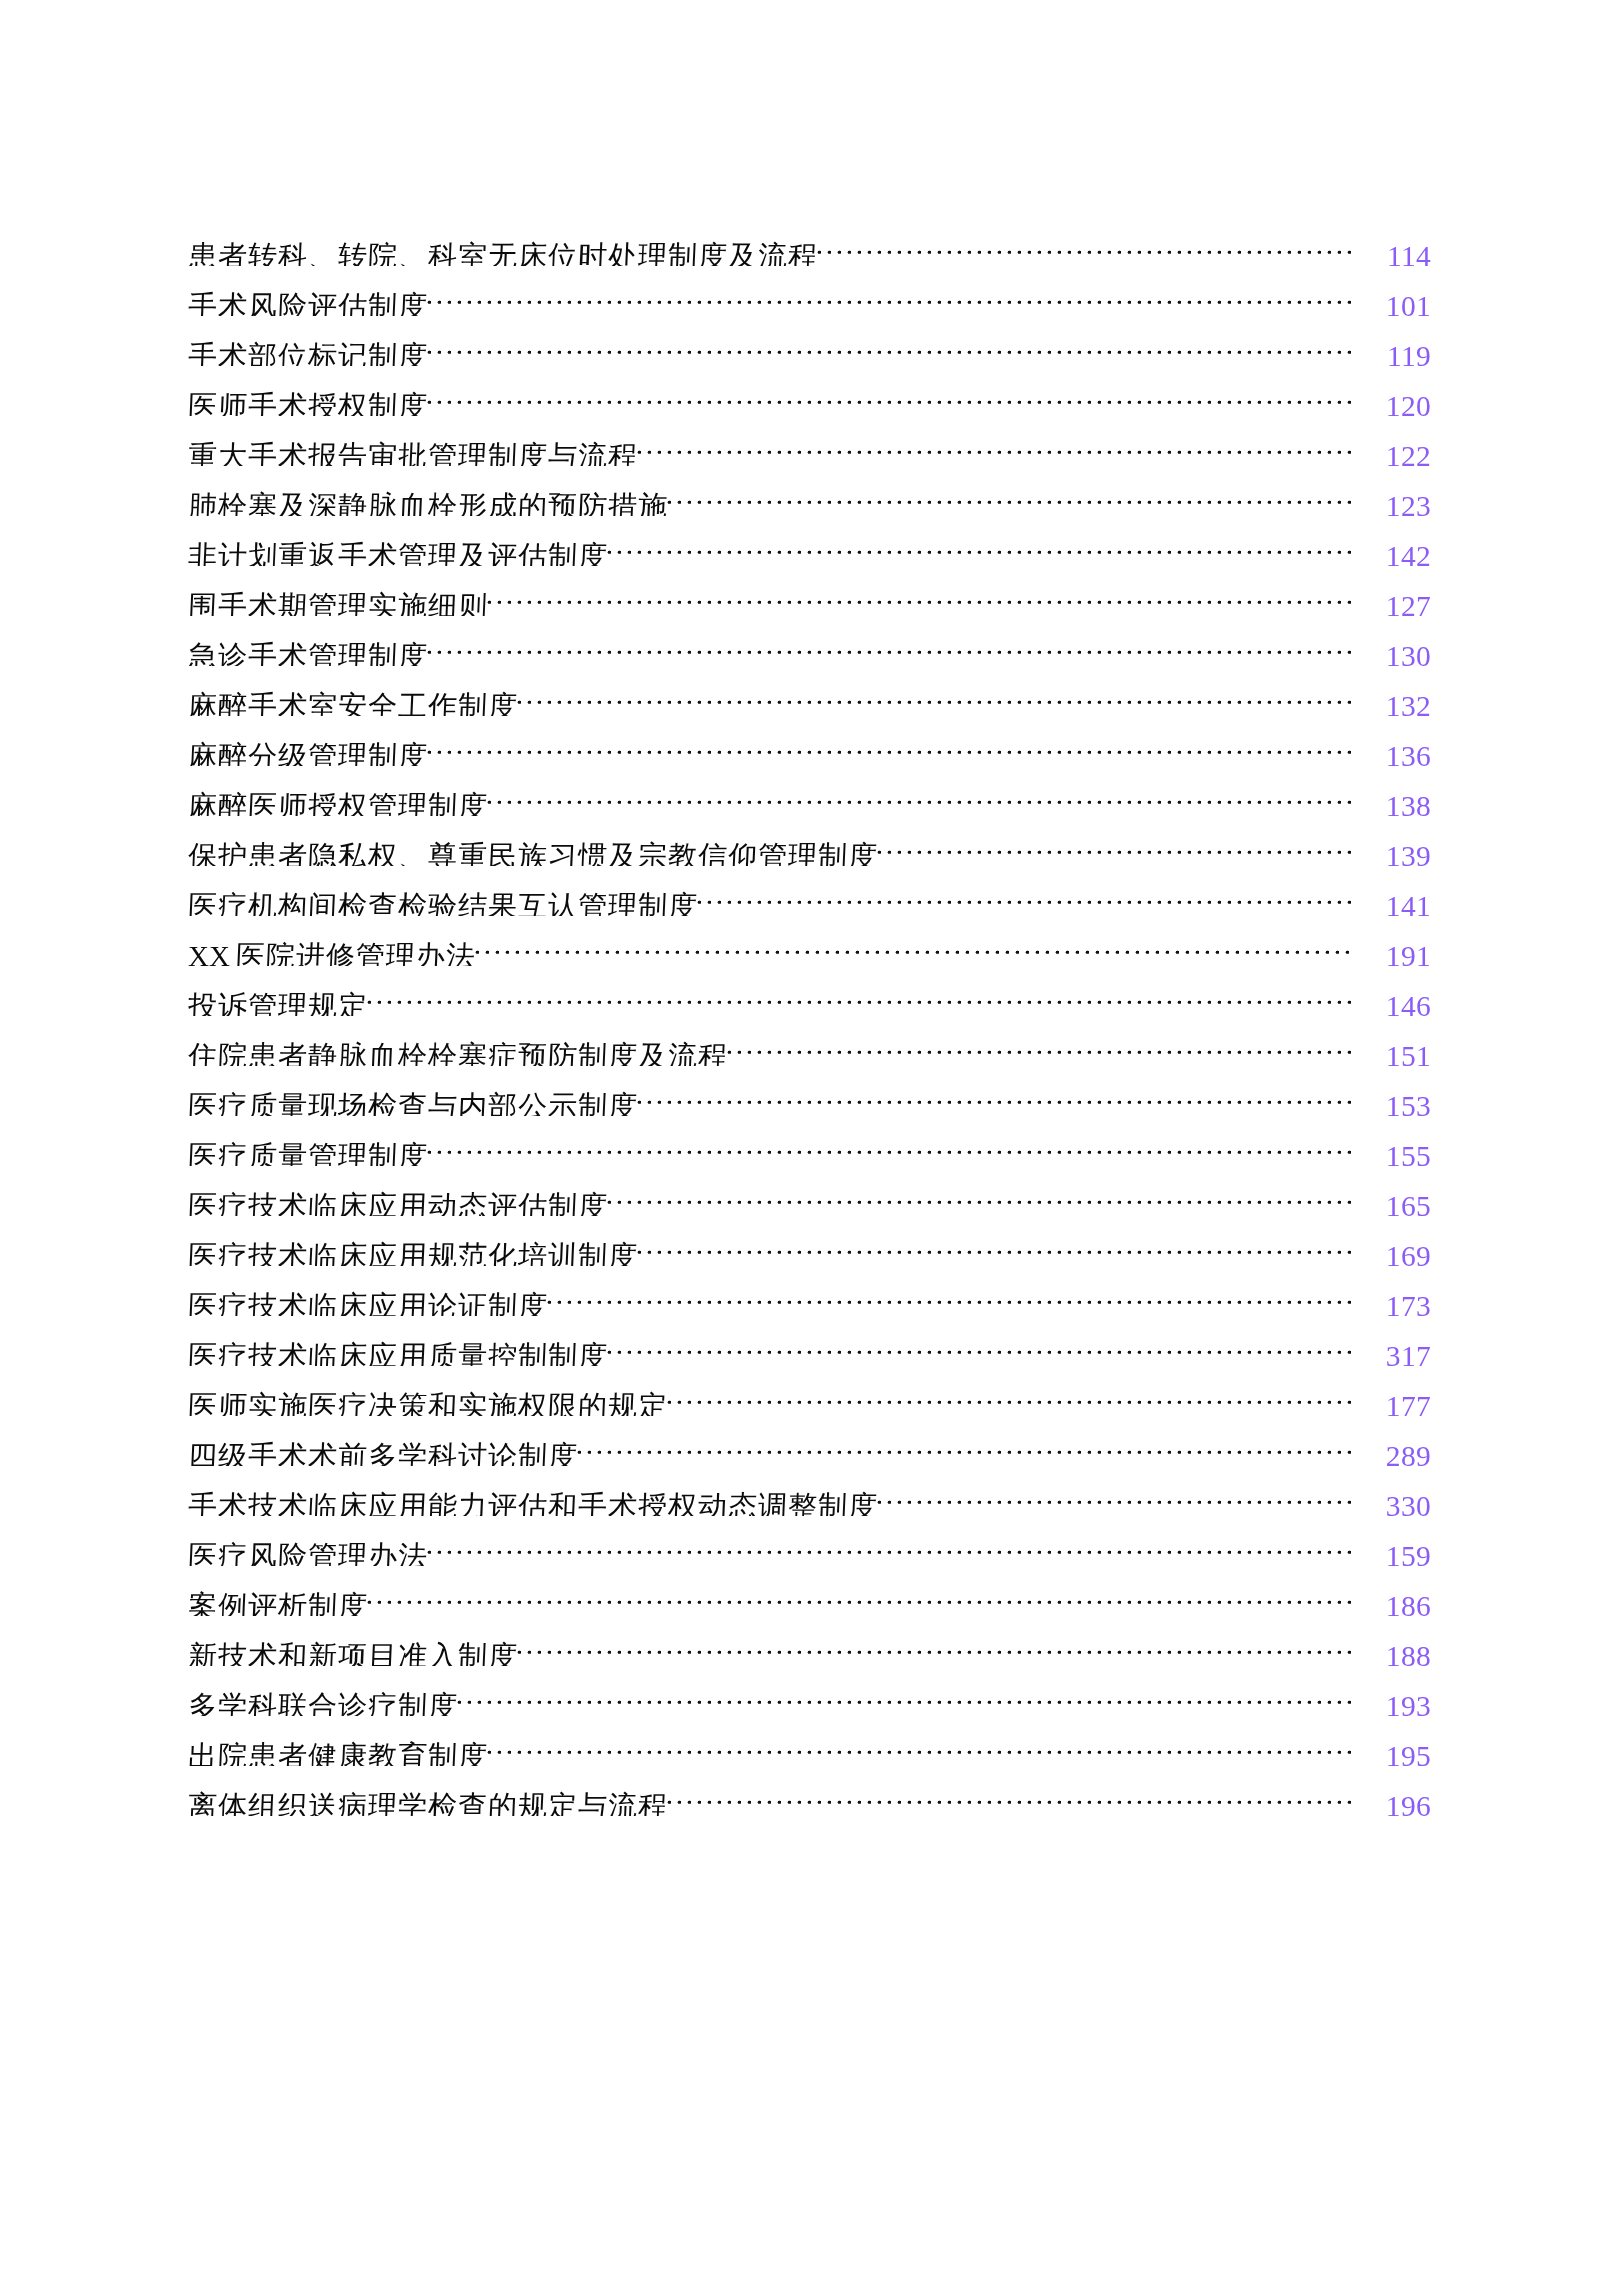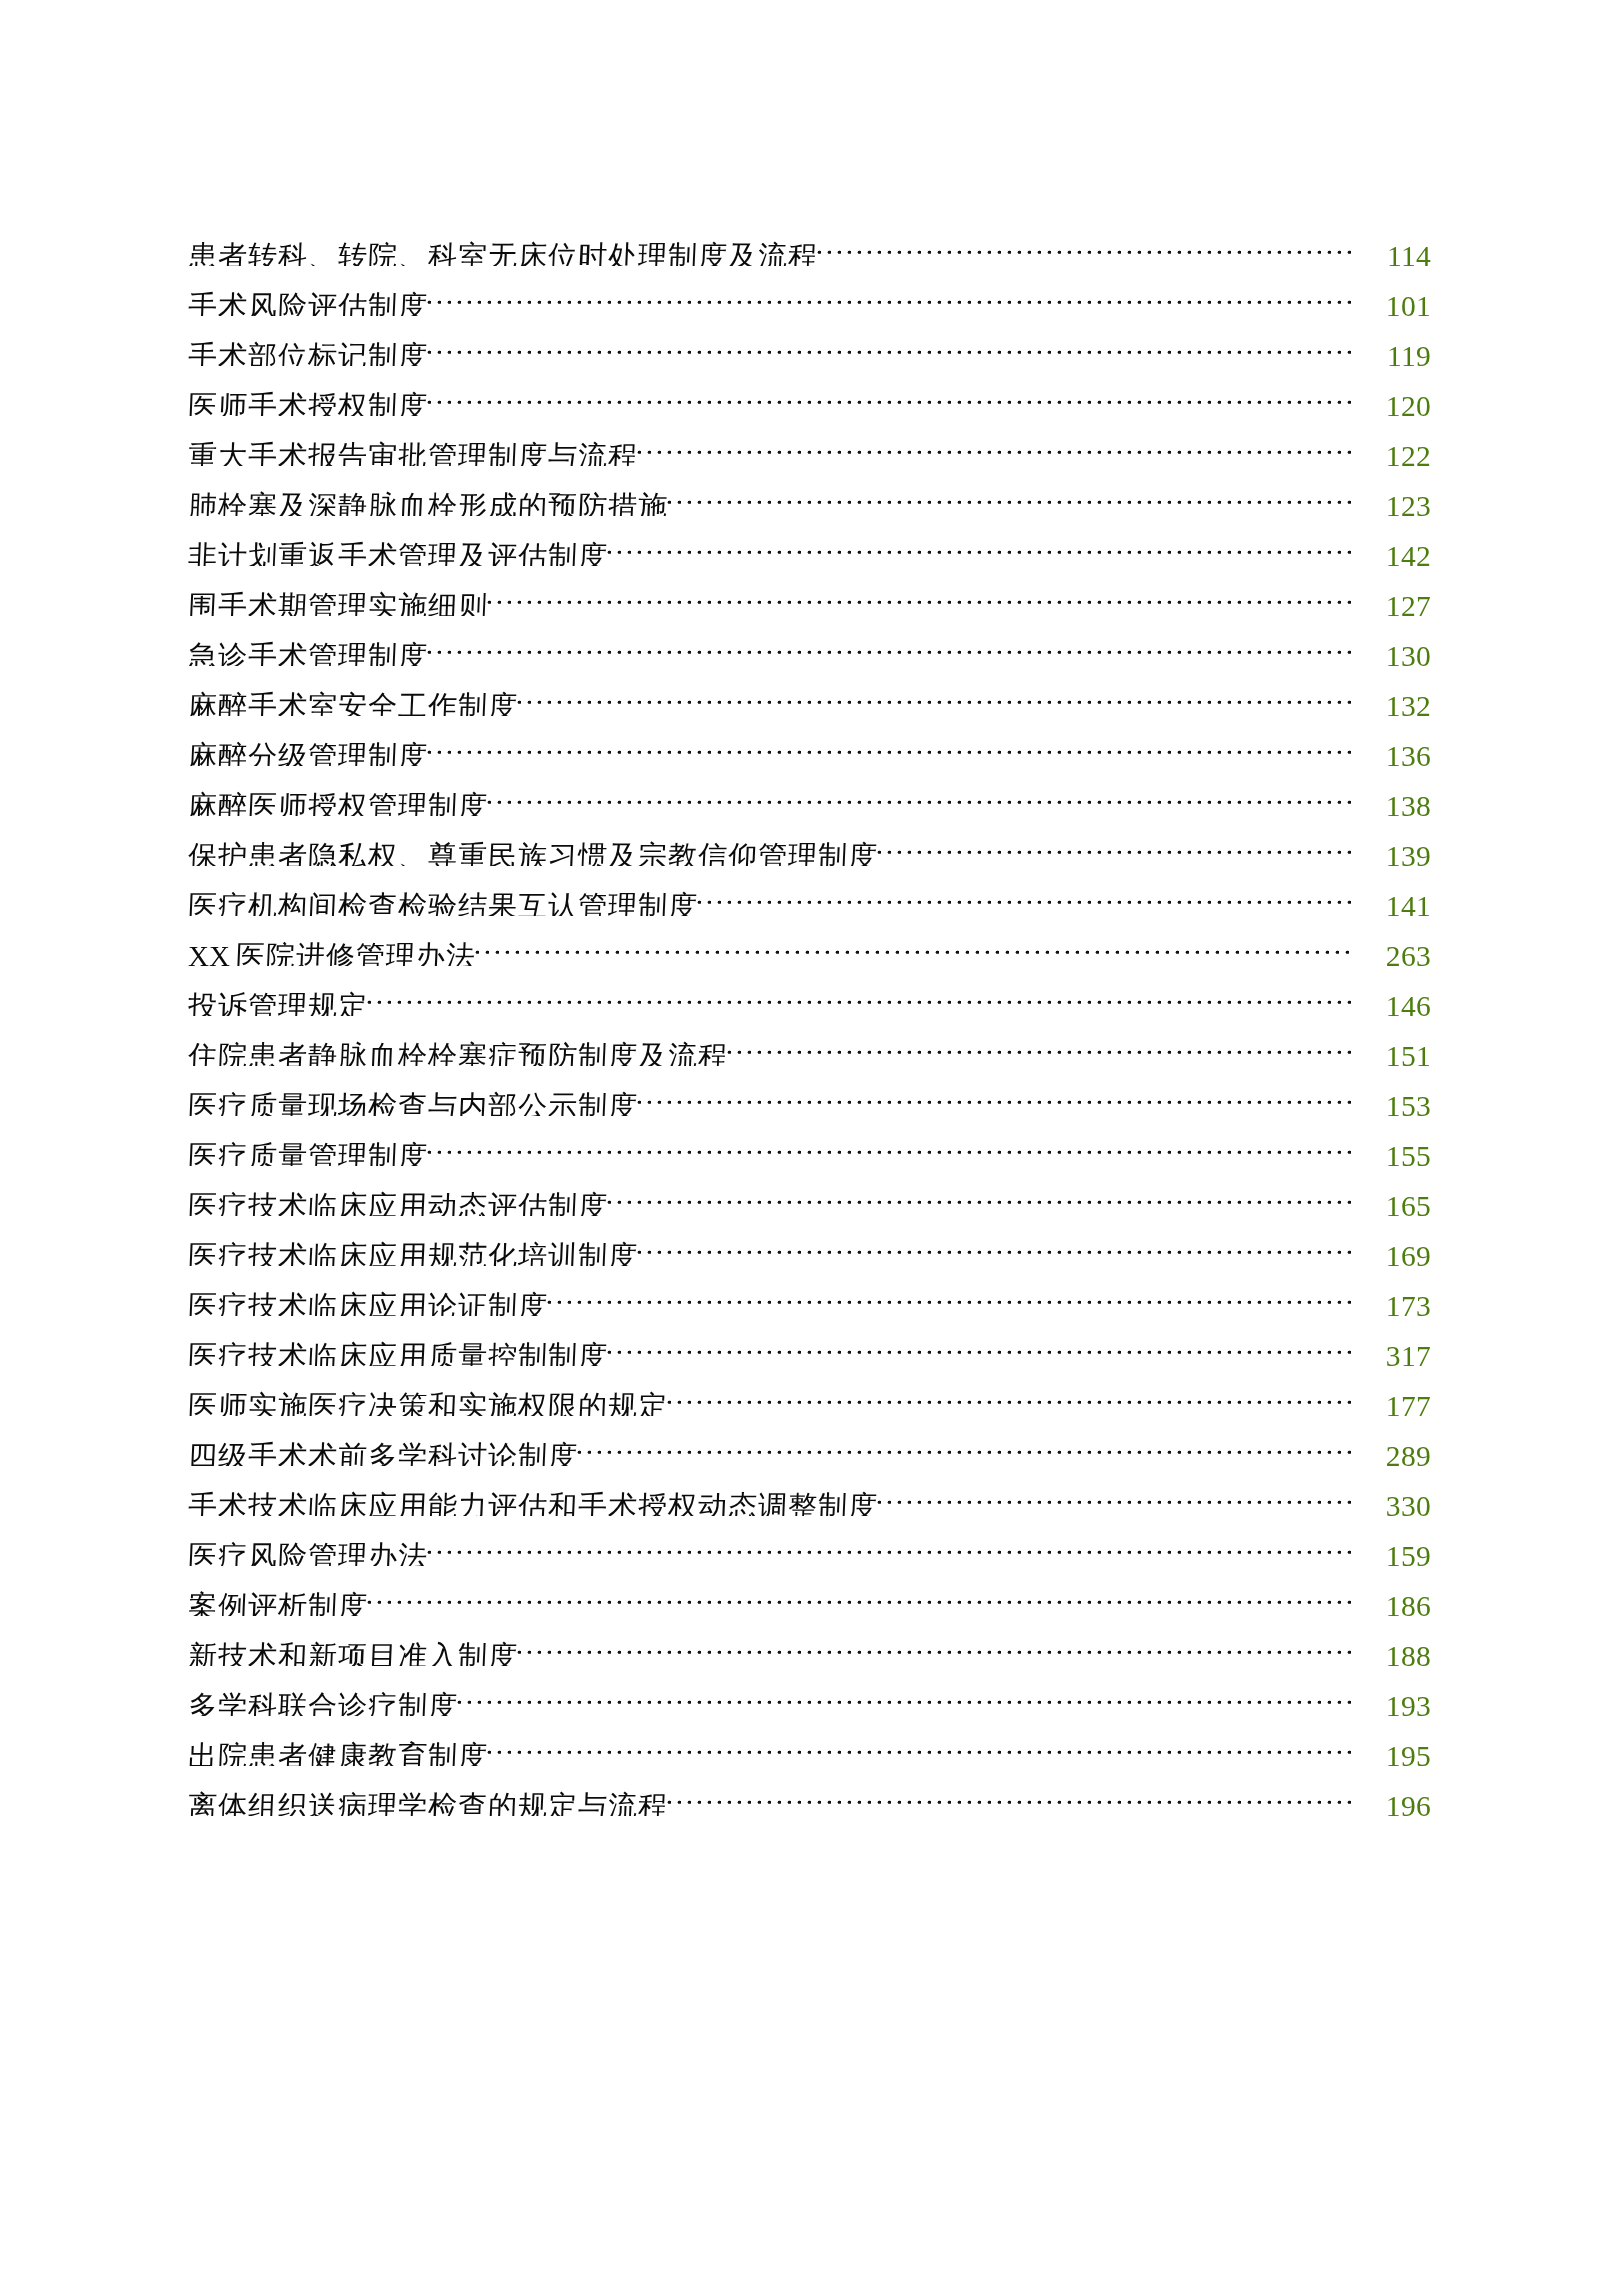--- a/index.html
+++ b/index.html
@@ -76,21 +76,21 @@
     background-image: radial-gradient(circle at 2.3px 2.3px, #111 1.7px, rgba(0,0,0,0) 1.9px);
     background-size: 10px 4.6px;
     background-repeat: repeat-x;
   }
 
   .entry-page {
     flex: 0 0 auto;
     font-family: "Liberation Serif", "DejaVu Serif", serif;
     font-size: 29.5px;
     line-height: 50px;
-    color: #4d7c0f;
+    color: #8b5cf6;
     text-align: right;
     min-width: 71px;
     padding-left: 9.2px;
     letter-spacing: 0.3px;
   }
 </style>
 </head>
 <body>
 
 <div class="page">
@@ -161,21 +161,21 @@
         <span class="entry-page">139</span>
       </div>
       <div class="toc-entry">
         <span class="entry-title">医疗机构间检查检验结果互认管理制度</span>
         <span class="leader"></span>
         <span class="entry-page">141</span>
       </div>
       <div class="toc-entry">
         <span class="entry-title"><span class="latin">XX</span><span>医院进修管理办法</span></span>
         <span class="leader"></span>
-        <span class="entry-page">263</span>
+        <span class="entry-page">191</span>
       </div>
       <div class="toc-entry">
         <span class="entry-title">投诉管理规定</span>
         <span class="leader"></span>
         <span class="entry-page">146</span>
       </div>
       <div class="toc-entry">
         <span class="entry-title">住院患者静脉血栓栓塞症预防制度及流程</span>
         <span class="leader"></span>
         <span class="entry-page">151</span>

